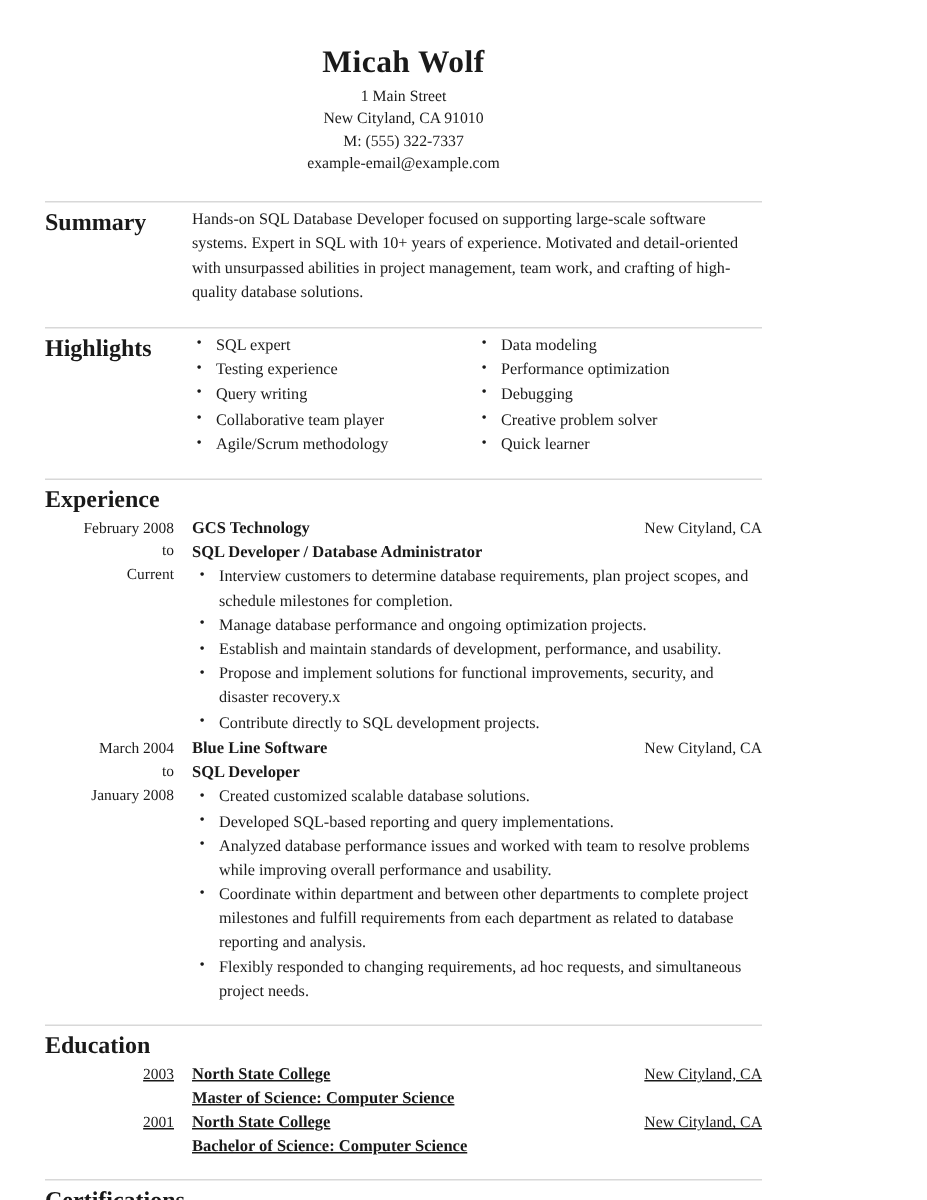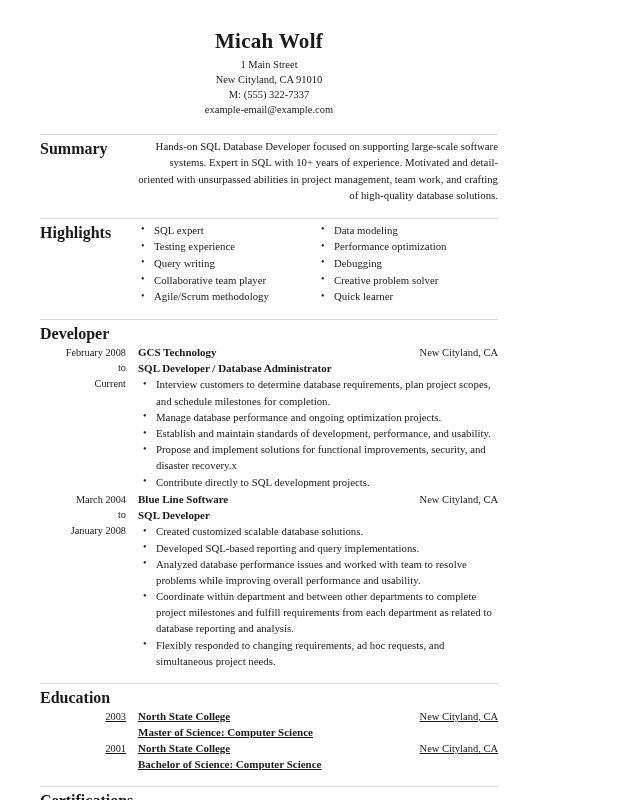--- a/index.html
+++ b/index.html
@@ -12,21 +12,21 @@
     height: 800px;
     font-family: "Liberation Serif", "DejaVu Serif", serif;
     color: #1a1a1a;
     -webkit-font-smoothing: antialiased;
   }
   .page {
     position: relative;
     width: 538px;
     height: 800px;
     box-sizing: border-box;
-    padding: 0 40px;
+    padding: 0 30px;
     overflow: hidden;
   }
 
   
   .header {
     text-align: center;
     padding-top: 28px;
   }
   .name {
     font-size: 21px;
@@ -65,21 +65,20 @@
   .section-body {
     flex: 1 1 auto;
     min-width: 0;
   }
 
   
   .summary-text {
     font-size: 10.8px;
     line-height: 1.52;
     padding-left: 6px;
-    text-align: right;
   }
 
   
   .highlights-cols {
     display: flex;
     padding-left: 6px;
   }
   .hl-col {
     flex: 1 1 50%;
   }
@@ -215,21 +214,21 @@
               <li>Quick learner</li>
             </ul>
           </div>
         </div>
       </div>
     </div>
   </div>
 
   <div class="section sec-experience">
     <div class="section-rule"></div>
-    <div class="section-title">Developer</div>
+    <div class="section-title">Experience</div>
 
     <div class="entry">
       <div class="entry-dates">
         <div>February 2008</div>
         <div>to</div>
         <div>Current</div>
       </div>
       <div class="entry-main">
         <div class="entry-headline">
           <div class="org">GCS Technology</div>

